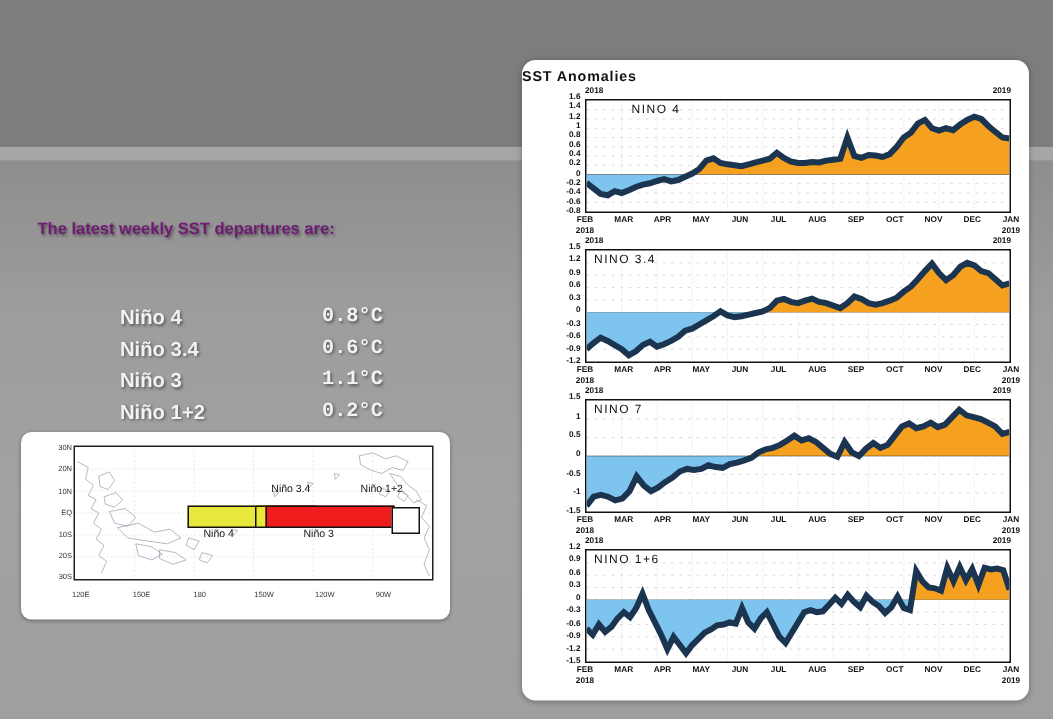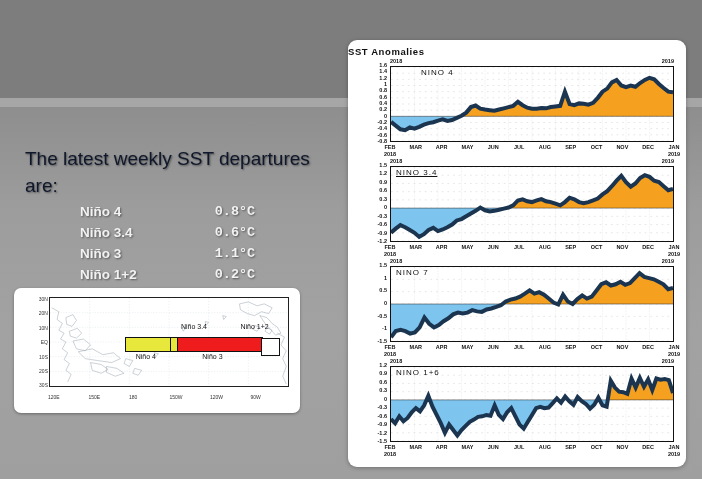--- a/index.html
+++ b/index.html
@@ -21,21 +21,21 @@
     position:absolute;left:22px;top:10px;width:310px;
     font-size:21px;font-weight:bold;line-height:1.33;color:#ffffff;
     text-shadow:2px 2px 2px rgba(0,0,0,.55);
     letter-spacing:.1px;
   }
   .title .sup{font-size:13px;vertical-align:super;line-height:0;}
 
   
   .lead{
     position:absolute;left:25px;top:146px;width:290px;
-    font-size:19px;font-weight:normal;line-height:1.42;color:#0f172a;
+    font-size:11px;font-weight:bold;line-height:1.42;color:#701a75;
     text-shadow:1px 1px 2px rgba(0,0,0,.45);
   }
   .dep-table{
     position:absolute;left:80px;top:201px;width:220px;
     font-size:13.5px;font-weight:bold;color:#f2f2f2;
     text-shadow:1px 1px 2px rgba(0,0,0,.45);
     border-collapse:collapse;
   }
   .dep-table td{padding:1px 0;line-height:1.42;}
   .dep-table td.val{padding-left:50px;font-family:Liberation Mono, monospace;}
@@ -284,21 +284,21 @@
                 <line x1="750.0" y1="0" x2="750.0" y2="1000" stroke="#b8b8b8" stroke-width="2" stroke-dasharray="6,14"></line>
                 <line x1="833.3" y1="0" x2="833.3" y2="1000" stroke="#b8b8b8" stroke-width="2" stroke-dasharray="6,14"></line>
                 <line x1="916.7" y1="0" x2="916.7" y2="1000" stroke="#b8b8b8" stroke-width="2" stroke-dasharray="6,14"></line>
               </g>
               <path d="M 0.0 555.6 L 0.0 888.9 L 16.7 833.3 L 33.3 785.2 L 50.0 814.8 L 66.7 851.9 L 83.3 888.9 L 100.0 944.4 L 116.7 907.4 L 133.3 851.9 L 150.0 822.2 L 166.7 866.7 L 183.3 844.4 L 200.0 814.8 L 216.7 777.8 L 233.3 722.2 L 250.0 703.7 L 266.7 666.7 L 283.3 629.6 L 300.0 592.6 L 313.9 555.6 L 313.9 555.6 Z M 320.0 555.6 L 320.0 555.6 L 333.3 585.2 L 350.0 600.0 L 366.7 592.6 L 383.3 577.8 L 400.0 563.0 L 408.3 555.6 L 408.3 555.6 Z" fill="#7dc4ee"></path>
               <path d="M 313.9 555.6 L 313.9 555.6 L 316.7 548.1 L 320.0 555.6 L 320.0 555.6 Z M 408.3 555.6 L 408.3 555.6 L 416.7 548.1 L 433.3 518.5 L 450.0 451.9 L 466.7 437.0 L 483.3 463.0 L 500.0 474.1 L 516.7 451.9 L 533.3 433.3 L 550.0 463.0 L 566.7 474.1 L 583.3 496.3 L 600.0 518.5 L 616.7 474.1 L 633.3 414.8 L 650.0 437.0 L 666.7 474.1 L 683.3 488.9 L 700.0 474.1 L 716.7 451.9 L 733.3 425.9 L 750.0 370.4 L 766.7 325.9 L 783.3 259.3 L 800.0 185.2 L 816.7 118.5 L 833.3 203.7 L 850.0 266.7 L 866.7 222.2 L 883.3 148.1 L 900.0 111.1 L 916.7 133.3 L 933.3 185.2 L 950.0 203.7 L 966.7 259.3 L 983.3 314.8 L 1000.0 296.3 L 1000.0 555.6 Z" fill="#f5a01e"></path>
               <line x1="0" y1="555.6" x2="1000" y2="555.6" stroke="#333" stroke-width="3"></line>
               <path d="M 0.0 888.9 L 16.7 833.3 L 33.3 785.2 L 50.0 814.8 L 66.7 851.9 L 83.3 888.9 L 100.0 944.4 L 116.7 907.4 L 133.3 851.9 L 150.0 822.2 L 166.7 866.7 L 183.3 844.4 L 200.0 814.8 L 216.7 777.8 L 233.3 722.2 L 250.0 703.7 L 266.7 666.7 L 283.3 629.6 L 300.0 592.6 L 316.7 548.1 L 333.3 585.2 L 350.0 600.0 L 366.7 592.6 L 383.3 577.8 L 400.0 563.0 L 416.7 548.1 L 433.3 518.5 L 450.0 451.9 L 466.7 437.0 L 483.3 463.0 L 500.0 474.1 L 516.7 451.9 L 533.3 433.3 L 550.0 463.0 L 566.7 474.1 L 583.3 496.3 L 600.0 518.5 L 616.7 474.1 L 633.3 414.8 L 650.0 437.0 L 666.7 474.1 L 683.3 488.9 L 700.0 474.1 L 716.7 451.9 L 733.3 425.9 L 750.0 370.4 L 766.7 325.9 L 783.3 259.3 L 800.0 185.2 L 816.7 118.5 L 833.3 203.7 L 850.0 266.7 L 866.7 222.2 L 883.3 148.1 L 900.0 111.1 L 916.7 133.3 L 933.3 185.2 L 950.0 203.7 L 966.7 259.3 L 983.3 314.8 L 1000.0 296.3" fill="none" stroke="#1b3550" stroke-width="4" vector-effect="non-scaling-stroke"></path>
             </svg>
           </div>
-          <div class="series-name" style="left: 36px; top: 10px; text-decoration: underline;">NINO  3.4</div>
+          <div class="series-name" style="left: 36px; top: 10px;">NINO  3.4</div>
           <div class="ylab" style="top: 5px;">1.5</div>
           <div class="ylab" style="top: 13.4444px;">1.2</div>
           <div class="ylab" style="top: 21.8889px;">0.9</div>
           <div class="ylab" style="top: 30.3333px;">0.6</div>
           <div class="ylab" style="top: 38.7778px;">0.3</div>
           <div class="ylab" style="top: 47.2222px;">0</div>
           <div class="ylab" style="top: 55.6667px;">-0.3</div>
           <div class="ylab" style="top: 64.1111px;">-0.6</div>
           <div class="ylab" style="top: 72.5556px;">-0.9</div>
           <div class="ylab" style="top: 81px;">-1.2</div>

